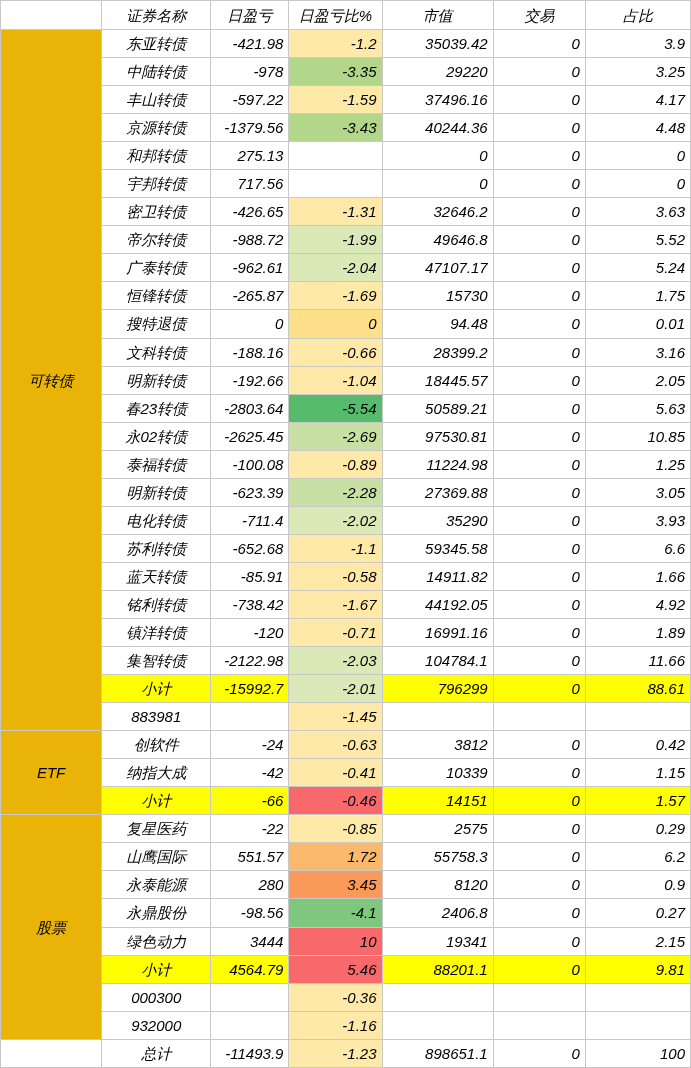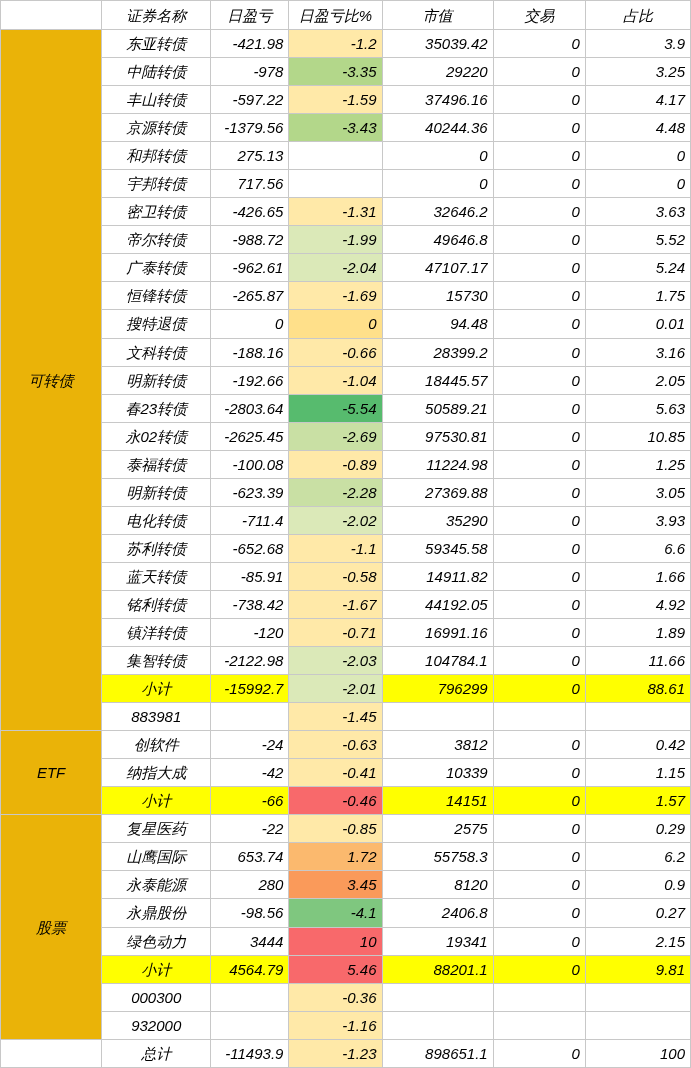--- a/index.html
+++ b/index.html
@@ -334,21 +334,21 @@
         <td class="group" rowspan="8">股票</td>
         <td class="name">复星医药</td>
         <td class="num">-22</td>
         <td class="num bg-pale">-0.85</td>
         <td class="num">2575</td>
         <td class="num">0</td>
         <td class="num">0.29</td>
       </tr>
       <tr>
         <td class="name">山鹰国际</td>
-        <td class="num">653.74</td>
+        <td class="num">551.57</td>
         <td class="num bg-o1">1.72</td>
         <td class="num">55758.3</td>
         <td class="num">0</td>
         <td class="num">6.2</td>
       </tr>
       <tr>
         <td class="name">永泰能源</td>
         <td class="num">280</td>
         <td class="num bg-o2">3.45</td>
         <td class="num">8120</td>

